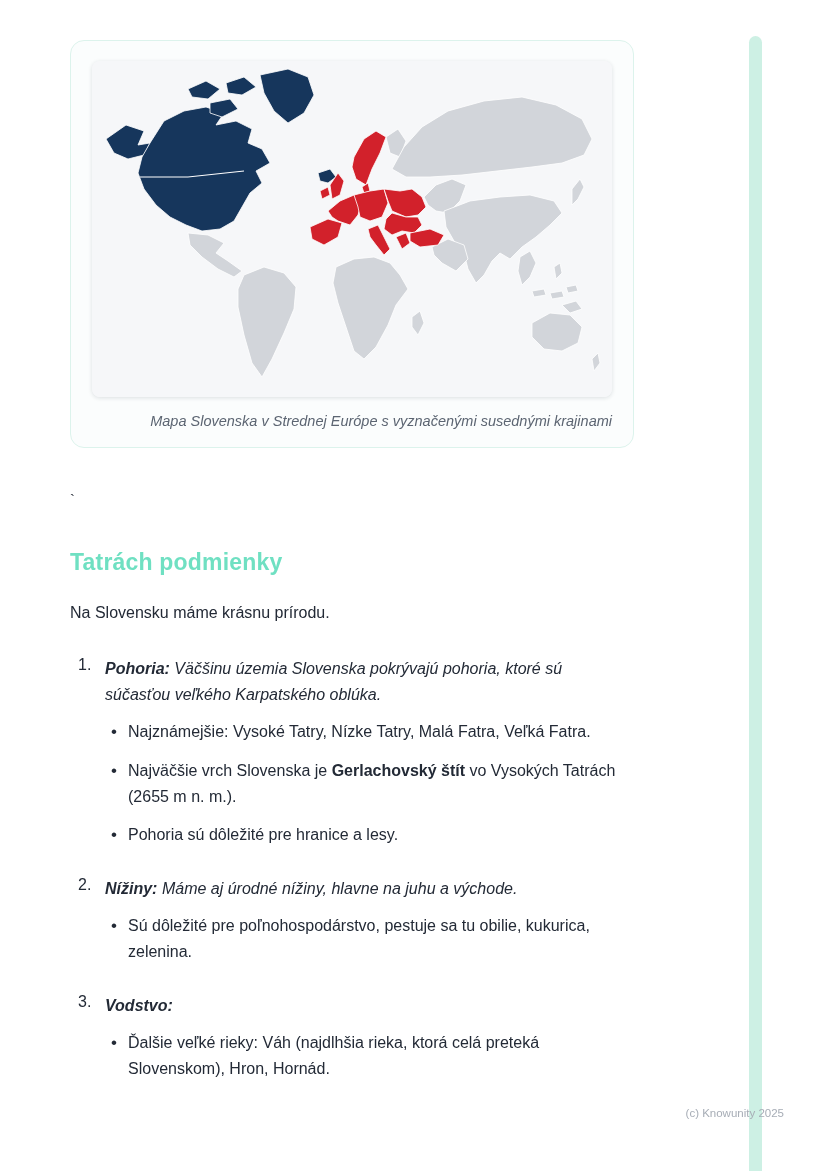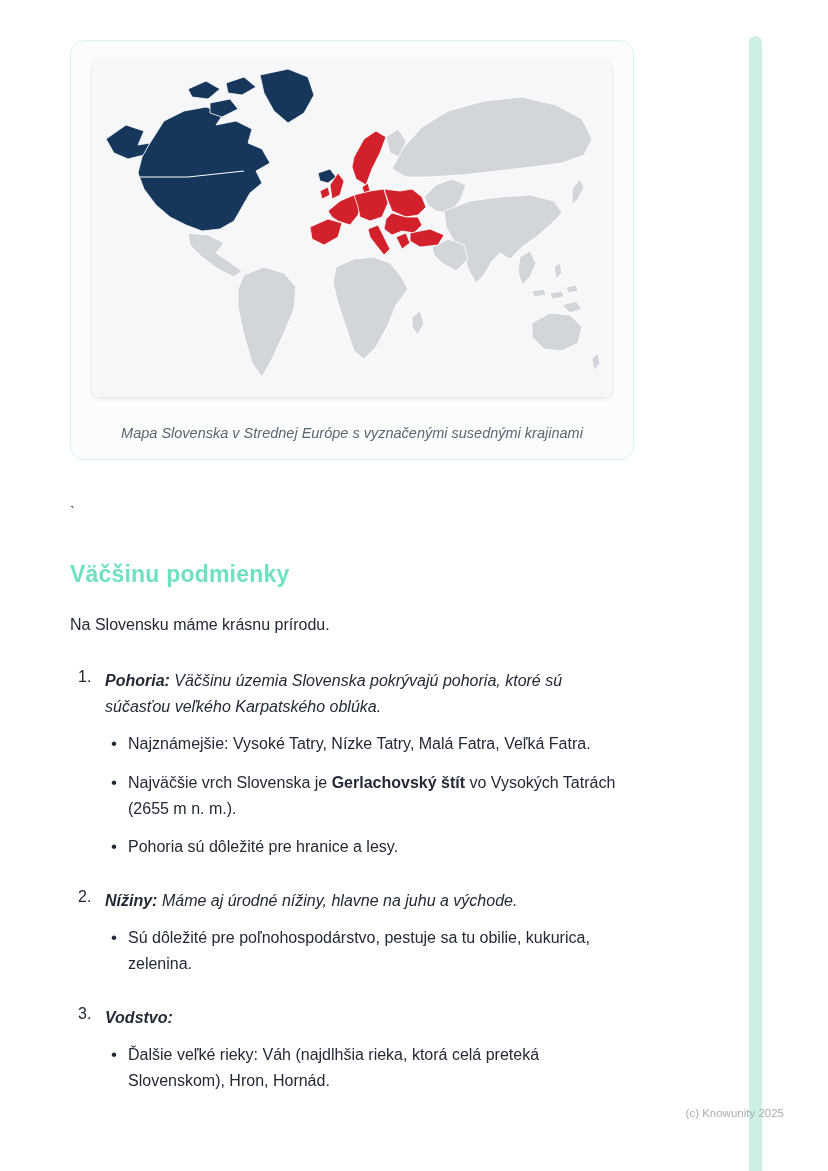--- a/index.html
+++ b/index.html
@@ -42,22 +42,22 @@
   .map-frame {
     width: 520px;
     height: 336px;
     background: #f6f7f9;
     border-radius: 8px;
     box-shadow: 0 1px 4px rgba(28, 40, 60, 0.14);
     overflow: hidden;
   }
   .map-frame svg { display: block; width: 520px; height: 336px; }
   .map-card figcaption {
-    margin-top: 28px;
-    text-align: center;
+    margin-top: 16px;
+    text-align: right;
     font-style: italic;
     font-size: 14.5px;
     color: #5c6572;
   }
   
   .stray { margin-top: 44px; font-size: 15px; line-height: 1; }
   .section-title {
     margin: 42px 0 0;
     font-size: 23px;
     font-weight: 700;
@@ -151,21 +151,21 @@
             <path d="M304 176 L314 172 L318 182 L310 188 Z"></path>
             <path d="M318 172 L338 168 L352 174 L346 184 L328 186 L318 180 Z"></path>
           </g>
         </svg>
       </div>
       <figcaption>Mapa Slovenska v Strednej Európe s vyznačenými susednými krajinami</figcaption>
     </figure>
 
     <div class="stray">`</div>
 
-    <h2 class="section-title">Väčšinu podmienky</h2>
+    <h2 class="section-title">Tatrách podmienky</h2>
 
     <p class="intro">Na Slovensku máme krásnu prírodu.</p>
 
     <ol class="olist">
 
       <li class="oli">
         <span class="marker">1.</span>
         <div class="oli-body">
           <p class="lead"><strong>Pohoria:</strong><span> Väčšinu územia Slovenska pokrývajú pohoria, ktoré sú súčasťou veľkého Karpatského oblúka.</span></p>
           <ul class="sublist">

